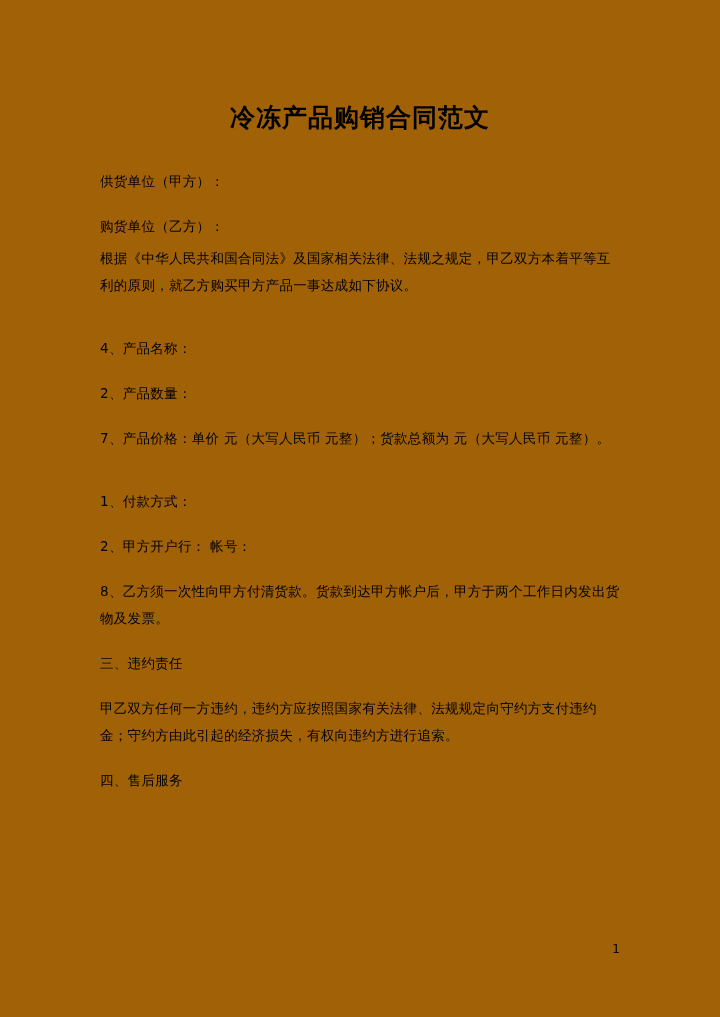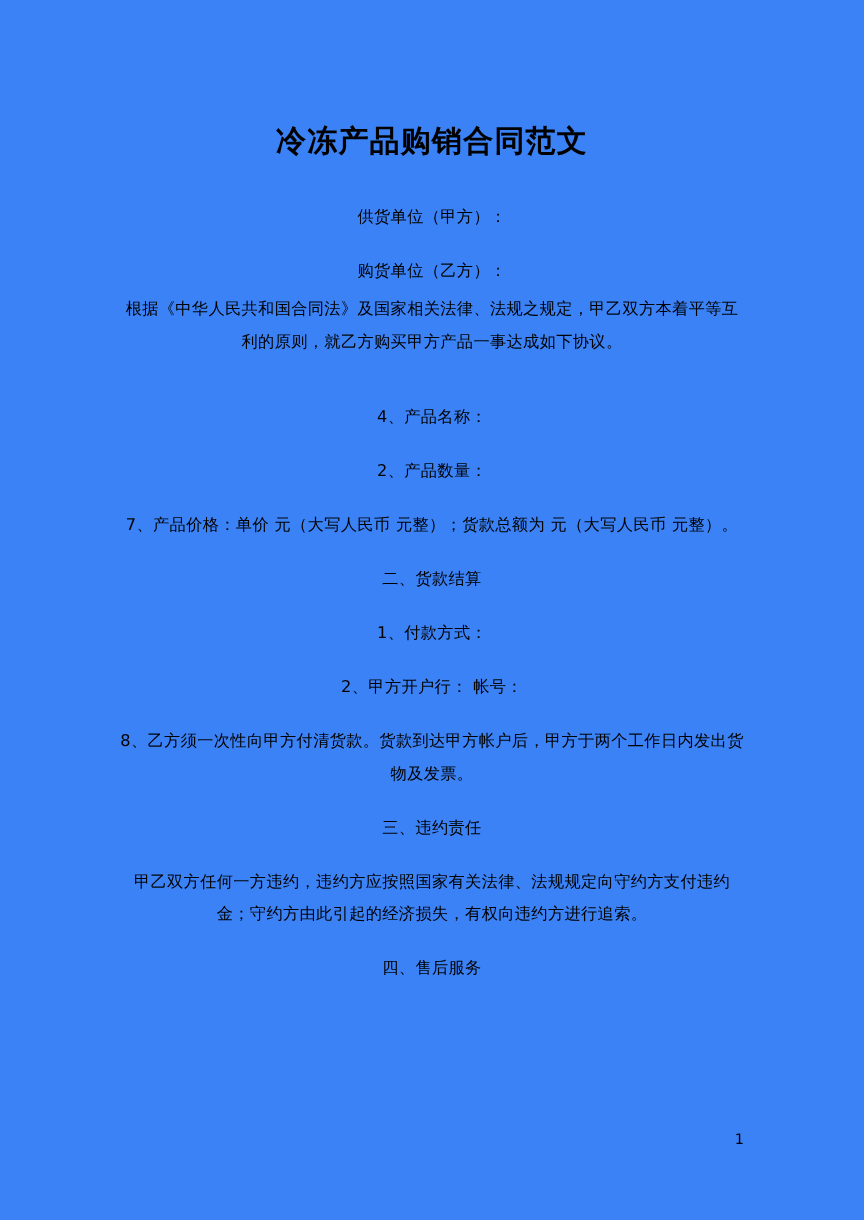--- a/index.html
+++ b/index.html
@@ -6,21 +6,21 @@
     margin: 0;
     padding: 0;
     background: #f0f0f0;
   }
   body {
     font-family: "DejaVu Sans", "Liberation Sans", sans-serif;
   }
   .page {
     width: 720px;
     height: 1017px;
-    background: #3b82f6;
+    background: #a16207;
     position: relative;
     box-sizing: border-box;
     overflow: hidden;
     padding-left: 12px;
   }
   .doc-body {
     position: absolute;
     left: 100px;
     top: 0;
     width: 520px;
@@ -35,21 +35,20 @@
     margin-top: 100px;
     margin-bottom: 0;
     line-height: 1.4;
   }
   .para {
     font-size: 13.5px;
     color: #000;
     line-height: 2.0;
     margin: 0;
     letter-spacing: 0.3px;
-    text-align: center;
   }
   .gap-lg { height: 33px; }
   .gap-md { height: 18px; }
   .gap-sm { height: 5px; }
   .page-number {
     position: absolute;
     right: 100px;
     top: 942px;
     font-size: 12px;
     color: #000;
@@ -80,21 +79,20 @@
 
     <p class="para">4、产品名称：</p>
     <div class="gap-md"></div>
 
     <p class="para">2、产品数量：</p>
     <div class="gap-md"></div>
 
     <p class="para">7、产品价格：单价 元（大写人民币 元整）；货款总额为 元（大写人民币 元整）。</p>
     <div class="gap-md"></div>
 
-    <p class="para">二、货款结算</p>
     <div class="gap-md"></div>
 
     <p class="para">1、付款方式：</p>
     <div class="gap-md"></div>
 
     <p class="para">2、甲方开户行： 帐号：</p>
     <div class="gap-md"></div>
 
     <p class="para">8、乙方须一次性向甲方付清货款。货款到达甲方帐户后，甲方于两个工作日内发出货物及发票。</p>
     <div class="gap-md"></div>

